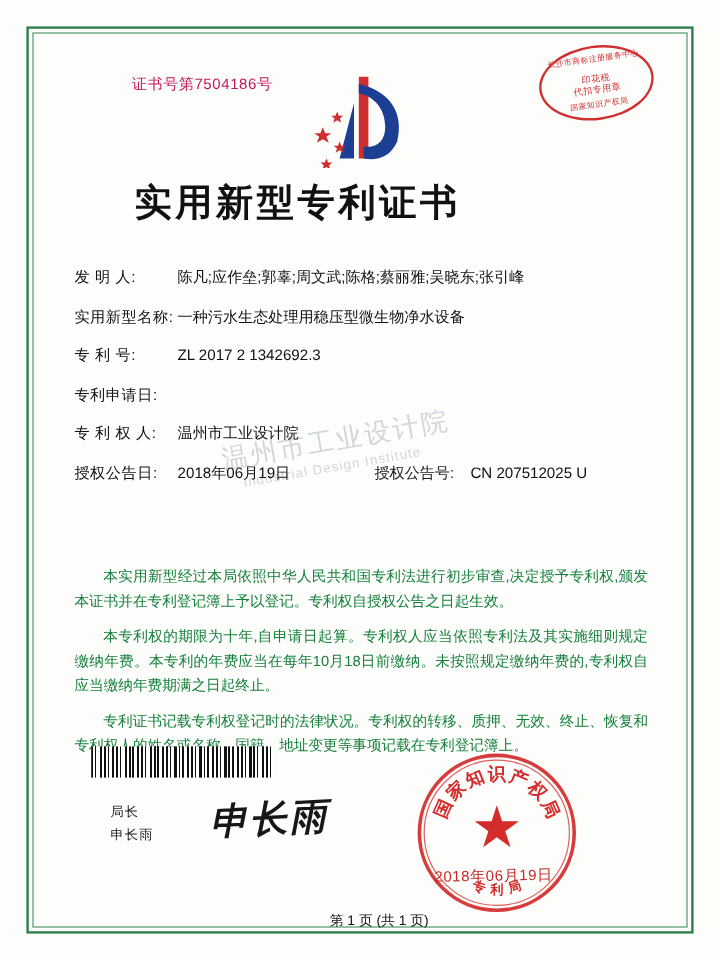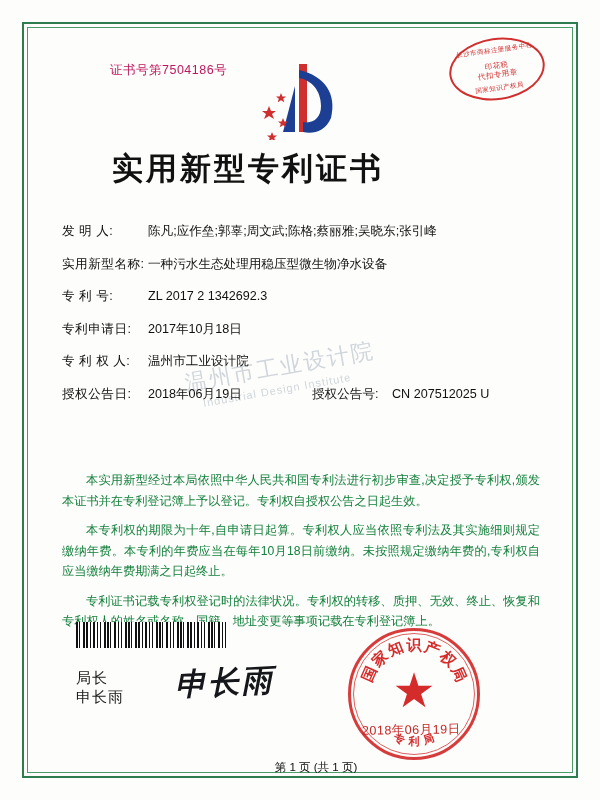--- a/index.html
+++ b/index.html
@@ -171,22 +171,22 @@
     width: 152px; height: 26px;
     background:
       repeating-linear-gradient(90deg,
         #111 0px, #111 1.6px, #fff 1.6px, #fff 3.2px,
         #111 3.2px, #111 4.2px, #fff 4.2px, #fff 7.0px,
         #111 7.0px, #111 9.0px, #fff 9.0px, #fff 10.4px);
   }
   
   .sig-block {
     position: absolute;
-    left: 76px; top: 668px;
-    font-size: 15px;
+    left: 92px; top: 668px;
+    font-size: 11px;
     line-height: 19px;
     letter-spacing: 1px;
   }
   .signature {
     position: absolute;
     left: 175px; top: 662px;
     font-family: "Liberation Serif", serif;
     font-size: 31px;
     font-weight: bold;
     font-style: italic;
@@ -314,21 +314,20 @@
       <div class="field-value">一种污水生态处理用稳压型微生物净水设备</div>
     </div>
 
     <div class="field-row">
       <div class="field-label spread">专  利  号:</div>
       <div class="field-value">ZL 2017 2 1342692.3</div>
     </div>
 
     <div class="field-row">
       <div class="field-label">专利申请日:</div>
-      <div class="field-value">2017年10月18日</div>
     </div>
 
     <div class="field-row">
       <div class="field-label spread">专  利  权  人:</div>
       <div class="field-value">温州市工业设计院</div>
     </div>
 
 
     <div class="field-row row-split">
       <div class="left-part">

